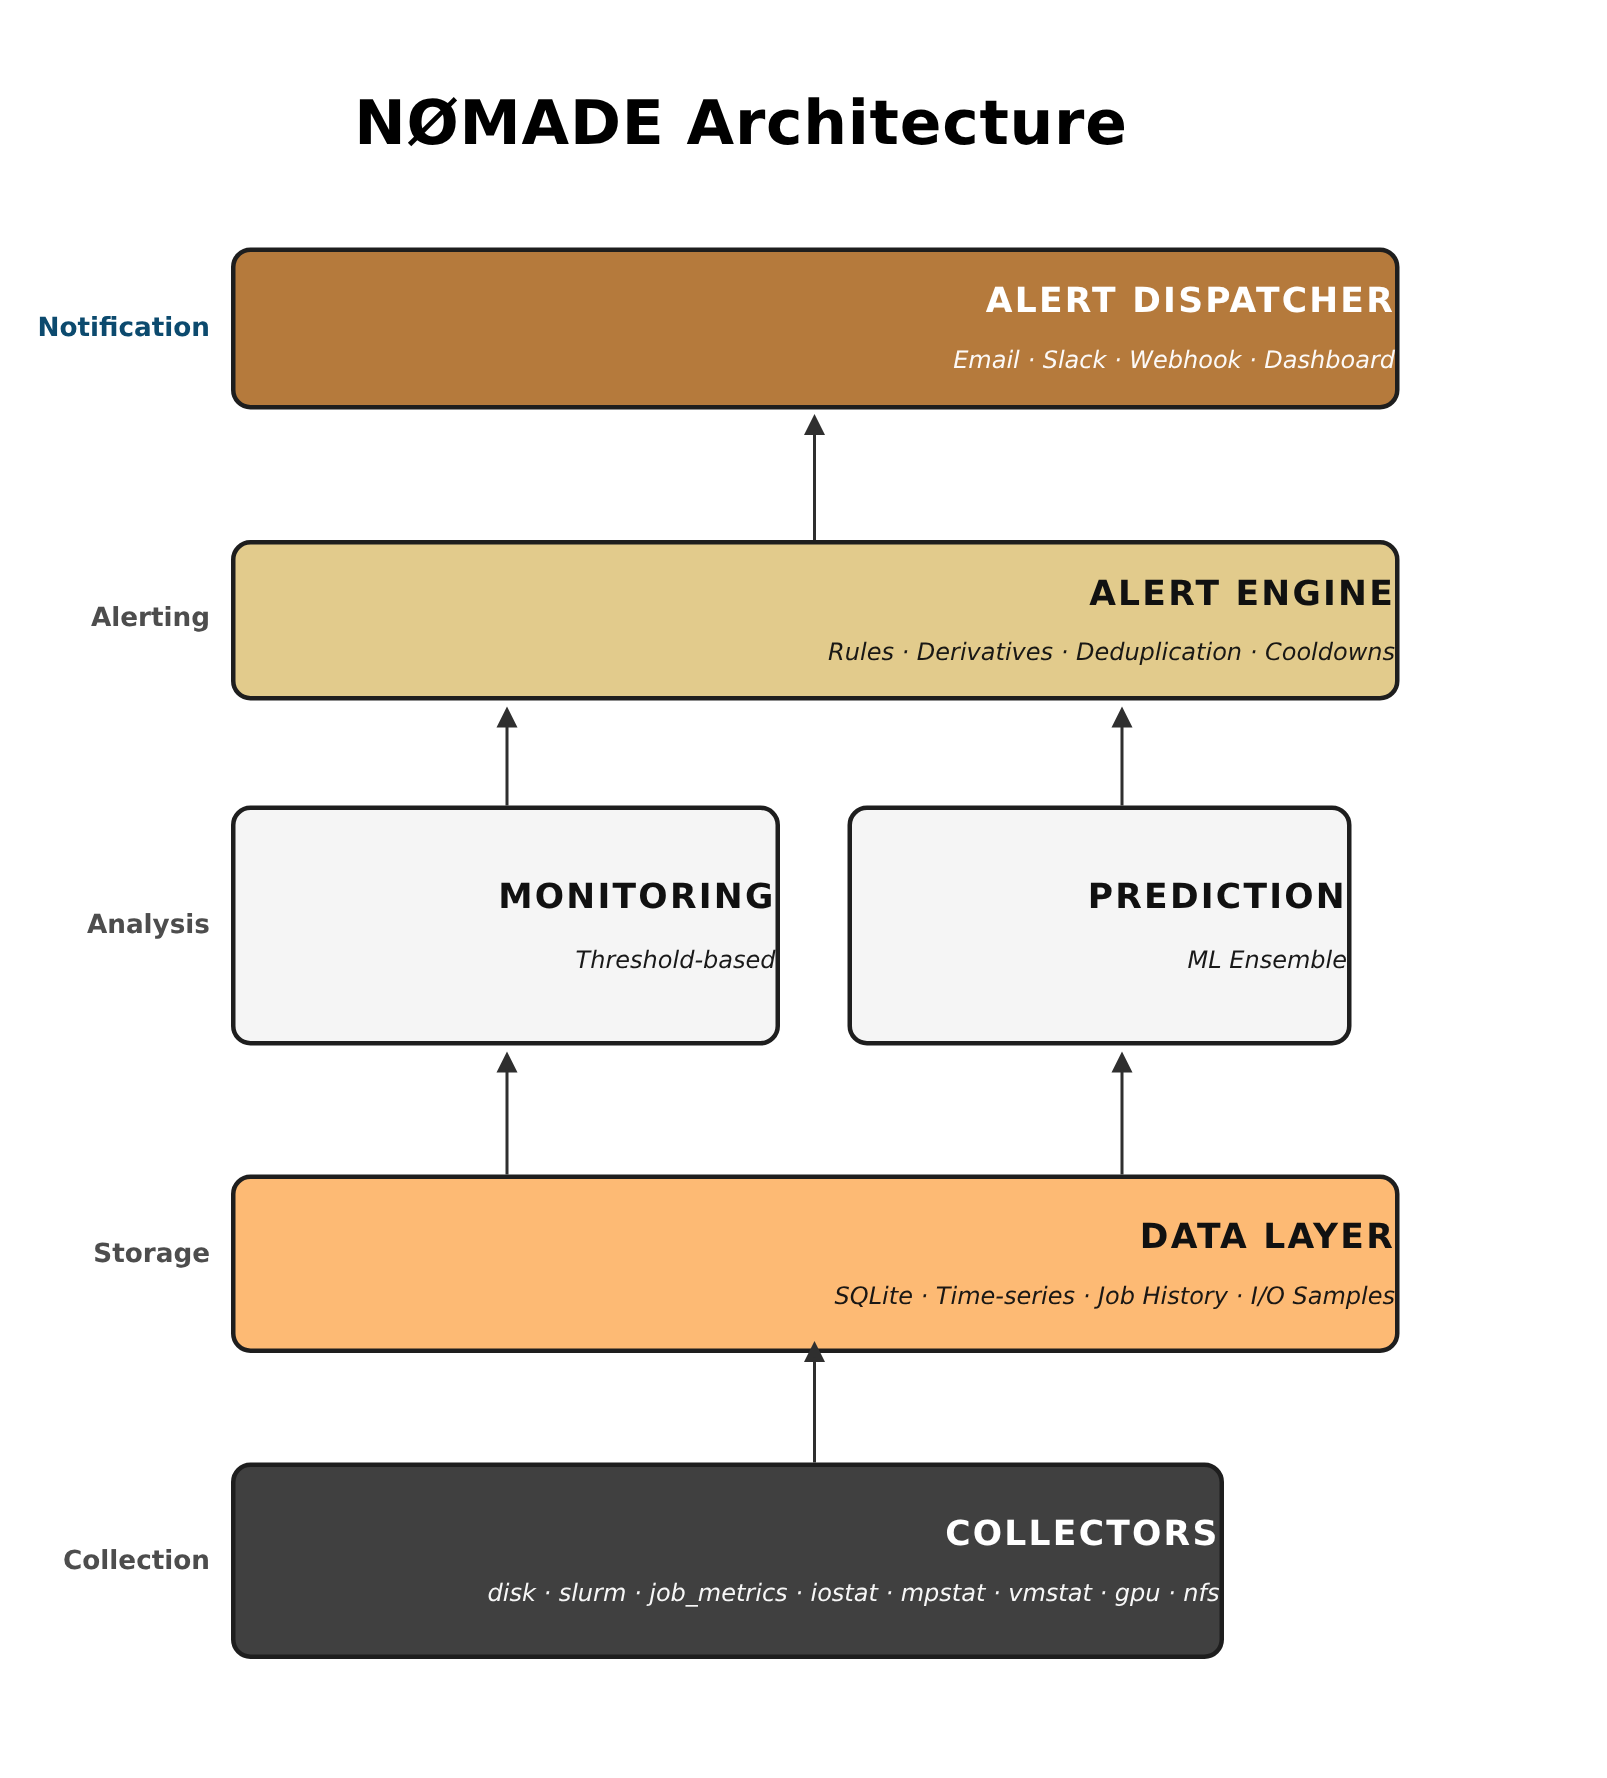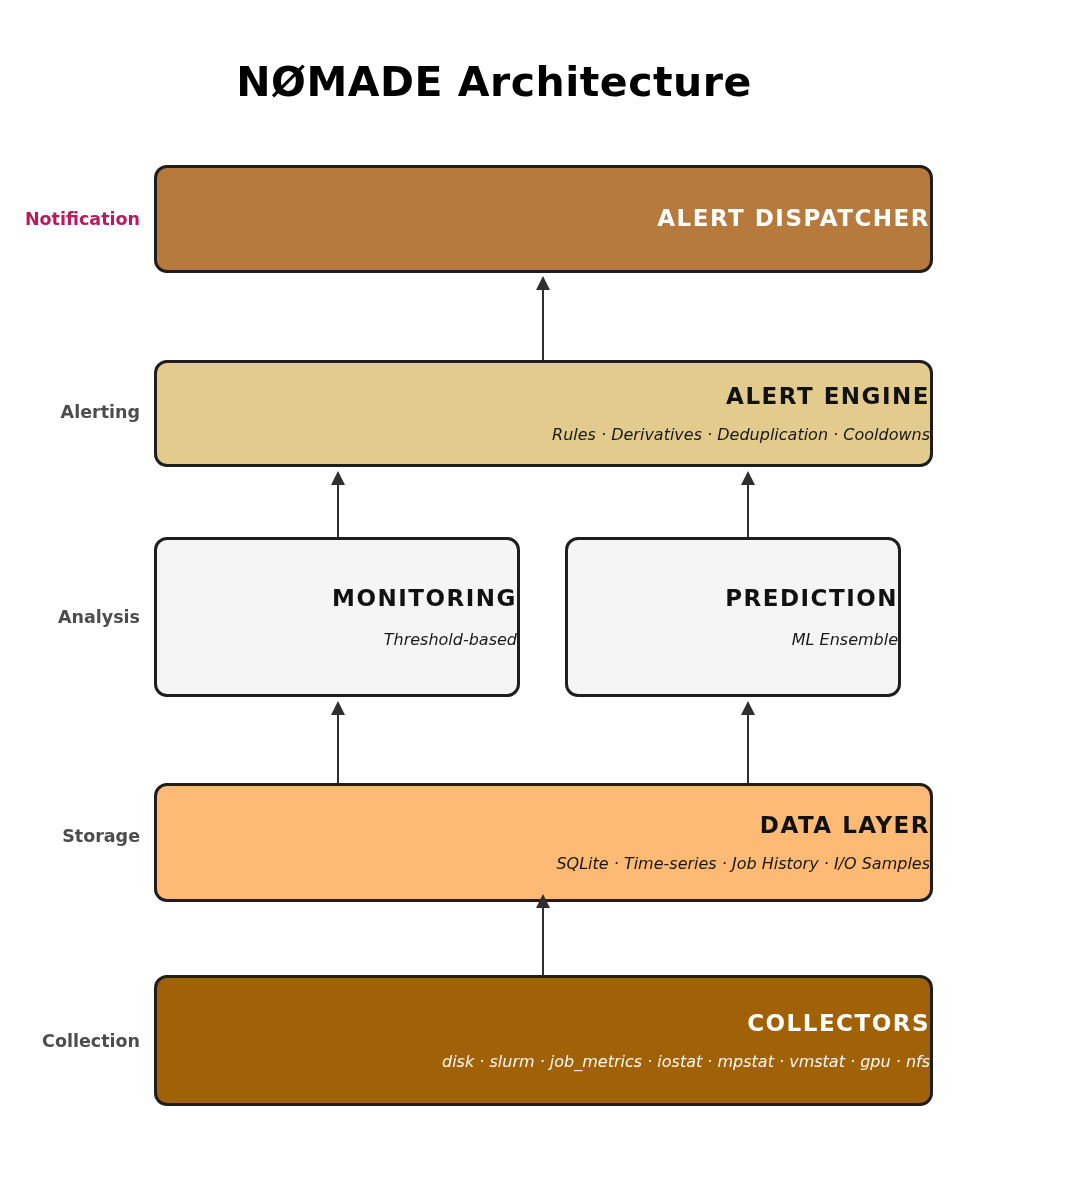--- a/index.html
+++ b/index.html
@@ -82,28 +82,29 @@
     background: #2f2f2f;
   }
 </style>
 </head>
 <body>
 
 <div class="canvas">
 
   <div class="diagram-title" style="color: rgb(0, 0, 0);">NØMADE Architecture</div>
 
-  <div class="side-label" style="top: 207px; color: #be185d;">Notification</div>
+  <div class="side-label" style="top: 207px; color: #0c4a6e;">Notification</div>
   <div class="side-label" style="top: 400px; color: rgb(77, 77, 77);">Alerting</div>
   <div class="side-label" style="top: 605px; color: rgb(77, 77, 77);">Analysis</div>
   <div class="side-label" style="top: 824px; color: rgb(77, 77, 77); text-align: right;">Storage</div>
   <div class="side-label" style="top: 1029px; color: rgb(77, 77, 77);">Collection</div>
 
   <div class="box" style="left: 154px; top: 165px; width: 779px; height: 108px; background-color: rgb(181, 122, 60); color: rgb(255, 255, 255); border-color: rgb(30, 30, 30);">
     <div class="box-title">ALERT DISPATCHER</div>
+    <div class="box-subtitle">Email · Slack · Webhook · Dashboard</div>
   </div>
 
   <div class="box tall" style="left: 154px; top: 537px; width: 366px; height: 160px; background-color: rgb(245, 245, 245); color: rgb(17, 17, 17); border-color: rgb(30, 30, 30);">
     <div class="box-title">MONITORING</div>
     <div class="box-subtitle">Threshold-based</div>
   </div>
 
   <div class="box" style="left: 154px; top: 360px; width: 779px; height: 107px; background-color: rgb(226, 203, 140); color: rgb(17, 17, 17); border-color: rgb(30, 30, 30);">
     <div class="box-title">ALERT ENGINE</div>
     <div class="box-subtitle">Rules · Derivatives · Deduplication · Cooldowns</div>
@@ -112,21 +113,21 @@
   <div class="box tall" style="left: 565px; top: 537px; width: 336px; height: 160px; background-color: rgb(245, 245, 245); color: rgb(17, 17, 17); border-color: rgb(30, 30, 30);">
     <div class="box-title">PREDICTION</div>
     <div class="box-subtitle">ML Ensemble</div>
   </div>
 
   <div class="box" style="left: 154px; top: 783px; width: 779px; height: 119px; background-color: #fdba74; color: rgb(17, 17, 17); border-color: rgb(30, 30, 30);">
     <div class="box-title">DATA LAYER</div>
     <div class="box-subtitle">SQLite · Time-series · Job History · I/O Samples</div>
   </div>
 
-  <div class="box" style="left: 154px; top: 975px; width: 779px; height: 131px; background-color: #a16207; color: rgb(255, 255, 255); border-color: rgb(30, 30, 30);">
+  <div class="box" style="left: 154px; top: 975px; width: 662px; height: 131px; background-color: #404040; color: rgb(255, 255, 255); border-color: rgb(30, 30, 30);">
     <div class="box-title">COLLECTORS</div>
     <div class="box-subtitle">disk · slurm · job_metrics · iostat · mpstat · vmstat · gpu · nfs</div>
   </div>
 
   <div class="arrow" style="left:536px;top:894px;height:81px;">
     <div class="arrow-head" style="border-bottom-color: rgb(47, 47, 47);"></div>
     <div class="arrow-shaft" style="background-color: rgb(47, 47, 47);"></div>
   </div>
 
   <div class="arrow" style="left:331px;top:701px;height:82px;">

